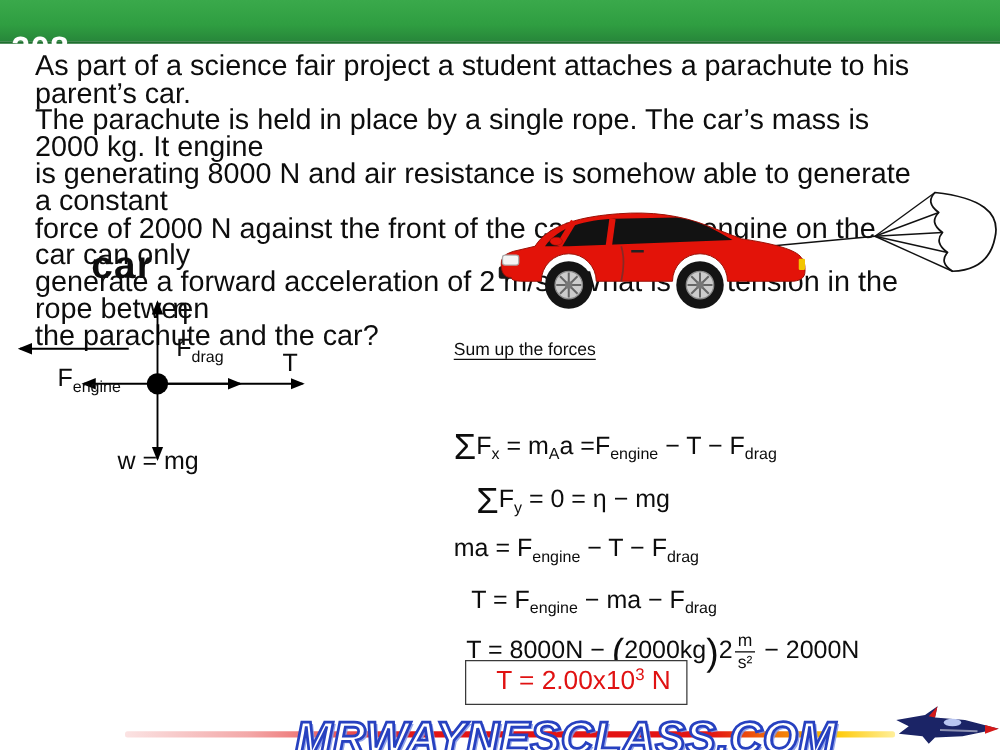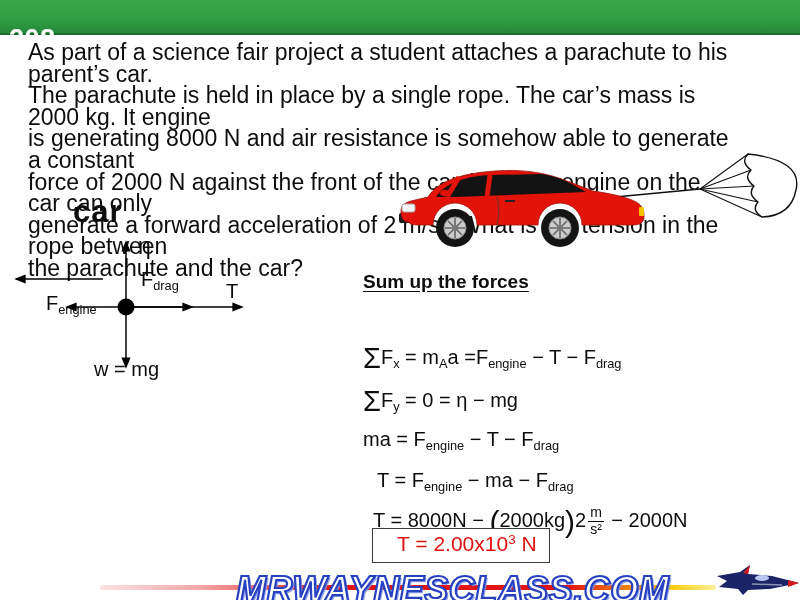--- a/index.html
+++ b/index.html
@@ -29,24 +29,24 @@
   .lbl-eta{font-size:23px;}
   
   .sub{font-size:.64em;vertical-align:-.35em;}
   .sup{font-size:.64em;vertical-align:.55em;}
   .big{font-size:1.45em;vertical-align:-.14em;font-weight:400;}
   .paren{font-size:1.5em;vertical-align:-.18em;font-weight:300;}
   .frac{display:inline-block;vertical-align:-.5em;text-align:center;font-size:.7em;line-height:1.12;margin:0 2px;}
   .frac .num{display:block;border-bottom:1.5px solid #000;padding:0 2px;}
   .frac .den{display:block;}
   
-  .sum-title{position:absolute;left:363px;top:271px;font-size:19px;text-decoration:underline;text-underline-offset:3px;font-weight:bold;}
+  .sum-title{position:absolute;left:363px;top:271px;font-size:14px;text-decoration:underline;text-underline-offset:3px;}
   .eq{position:absolute;font-size:20px;white-space:nowrap;margin-top:48px;}
   .eq0{left:363px;top:294px;}
-  .eq1{left:363px;top:337px;}
+  .eq1{left:381px;top:337px;}
   .eq2{left:363px;top:380px;}
   .eq3{left:377px;top:421px;}
   .eq4{left:373px;top:457px;}
   .eq5{left:373px;top:496px;}
   .answer-box{position:absolute;left:372px;top:528px;border:1.5px solid #3a3a3a;
               padding:3px 12px 6px 24px;font-size:21px;color:var(--answer-red);white-space:nowrap;background:#fff;}
   
   .credit{position:absolute;left:8px;top:572px;font-size:18px;font-style:italic;color:#101010;}
   .trail-line{position:absolute;left:100px;top:585px;width:616px;height:5px;border-radius:2px;
      background:linear-gradient(to right,#fbe3e3 0%,#f3a8a8 16%,#e31414 38%,#e31414 76%,#ffc800 92%,#ffef9a 100%);}

